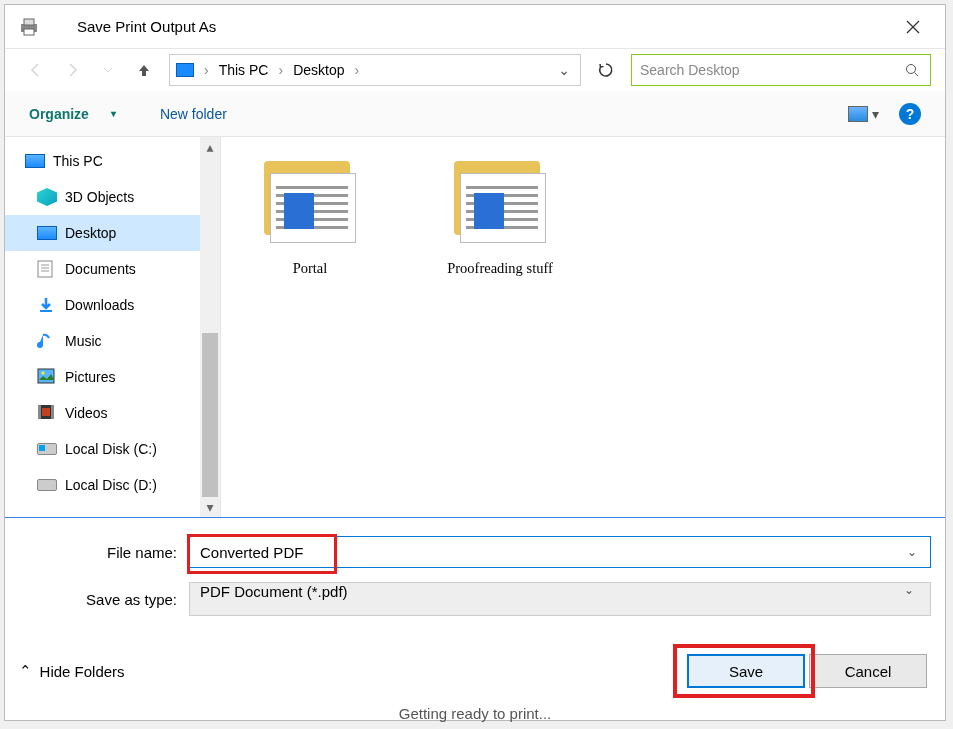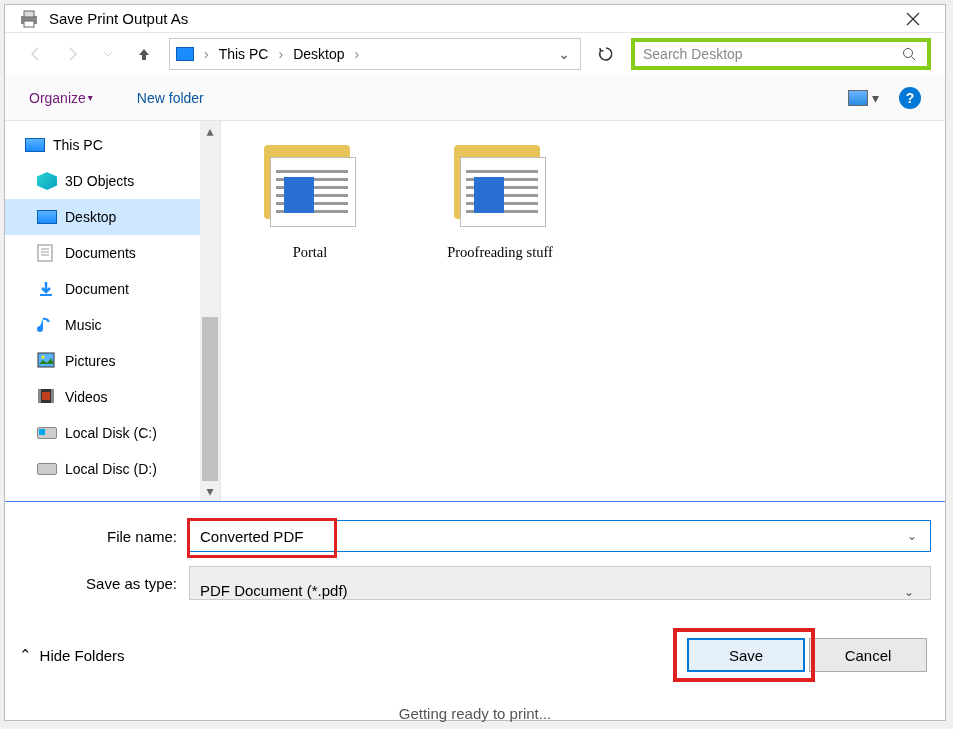--- a/index.html
+++ b/index.html
@@ -1,41 +1,41 @@
 <!DOCTYPE html>
 <html><head>
   <meta charset="utf-8">
   <style>
     * { box-sizing: border-box; margin: 0; padding: 0; }
     body { font-family: "Segoe UI", Tahoma, sans-serif; font-size: 14px; color: #000; background: #f0f0f0; width: 953px; height: 729px; overflow: hidden; }
     .dialog { width: 942px; height: 717px; background: #fff; border: 1px solid #bbb; position: relative; margin: 4px; }
     
-    .titlebar { height: 28px; display: flex; align-items: center; padding: 0 12px; border-bottom: 1px solid #e5e5e5; }
+    .titlebar { height: 44px; display: flex; align-items: center; padding: 0 12px; border-bottom: 1px solid #e5e5e5; gap: 28px; }
     .titlebar .icon-wrap { width: 24px; height: 24px; display: flex; align-items: center; justify-content: center; margin-right: 8px; }
     .titlebar .title { font-size: 15px; flex: 1; }
     .titlebar .close { width: 40px; height: 40px; display: flex; align-items: center; justify-content: center; cursor: pointer; }
     .titlebar .close svg { stroke: #333; }
     
     .navrow { height: 42px; display: flex; align-items: center; padding: 0 14px; gap: 2px; }
     .navbtn { width: 34px; height: 34px; display: flex; align-items: center; justify-content: center; cursor: pointer; }
     .navbtn.disabled { opacity: 0.35; }
     .navbtn svg { fill: #666; }
     .breadcrumb { flex: 1; height: 32px; border: 1px solid #ccc; display: flex; align-items: center; padding: 0 4px; margin: 0 6px; }
     .breadcrumb .pc-icon { width: 18px; height: 14px; background: #1a8cff; border: 1px solid #0a5fb5; margin: 0 6px 0 2px; }
     .breadcrumb .bsep { padding: 0 4px; color: #888; }
     .breadcrumb .bitem { padding: 0 6px; }
     .bc-dropdown { padding-right: 6px; color: #555; }
     .refresh { width: 34px; height: 32px; display: flex; align-items:center; justify-content:center; cursor:pointer; }
-    .search { width: 300px; height: 32px; border: 4px solid #84cc16; display: flex; align-items: center; padding: 0 8px; margin-left: 6px; }
+    .search { width: 300px; height: 32px; border: 1px solid #84cc16; display: flex; align-items: center; padding: 0 8px; margin-left: 6px; }
     .search input { flex: 1; border: none; outline: none; font-size: 14px; color: #666; }
     .search input::placeholder { color: #888; }
     .search .sicon { width: 20px; display:flex; justify-content:center; }
     
     .toolbar { height: 46px; display: flex; align-items: center; padding: 0 24px; border-bottom: 1px solid #e5e5e5; background: #fafafa; }
-    .toolbar .org { color: #701a75; display: flex; align-items: center; gap: 2px; cursor: pointer; }
+    .toolbar .org { color: #0f766e; display: flex; align-items: center; gap: 22px; cursor: pointer; font-weight: bold; }
     .toolbar .newf { color: #0a56a0; margin-left: 44px; cursor: pointer; }
     .toolbar .spacer { flex: 1; }
     .toolbar .viewicon { width: 20px; height: 16px; background: linear-gradient(#6bb4ff, #2a8ce0); border: 1px solid #666; margin-right: 4px; }
     .toolbar .viewdrop { color: #555; margin-right: 20px; cursor:pointer; }
     .toolbar .help { width: 22px; height: 22px; border-radius: 50%; background: #0078d7; color: #fff; display: flex; align-items: center; justify-content: center; font-weight: bold; font-size: 14px; cursor: pointer; }
     
     .body { display: flex; height: 380px; }
     .nav { width: 216px; border-right: 1px solid #e5e5e5; overflow: hidden; position: relative; }
     .nav-inner { padding: 6px 0; }
     .navitem { height: 36px; display: flex; align-items: center; padding-left: 32px; gap: 8px; cursor: pointer; }
@@ -60,21 +60,21 @@
     .folder-lines div { height:3px; background:#999; margin:5px 0; }
     .folder-blue { position:absolute; left:24px; top:40px; width:30px; height:36px; background:#2a6fd4; }
     .folder-name { text-align: center; font-size: 14.5px; line-height: 1.3; }
     
     .fields { padding: 18px 14px 10px 28px; border-top: 1px solid #3b82f6; }
     .field-row { display: flex; align-items: center; margin-bottom: 14px; }
     .field-label { width: 156px; text-align: right; padding-right: 12px; font-size: 15px; }
     .field-input-wrap { flex: 1; position: relative; }
     .file-name-input { width: 100%; height: 32px; border: 1px solid #0078d7; padding: 0 30px 0 10px; font-size: 15px; outline: none; }
     .file-name-highlight { position: absolute; left: -2px; top: -2px; width: 150px; height: 40px; border: 3px solid #e02020; pointer-events: none; }
-    .field-drop { width: 100%; height: 34px; border: 1px solid #ccc; background: #eee; display: flex; align-items: flex-end; padding: 0 10px; font-size: 15px; cursor:pointer; }
+    .field-drop { width: 100%; height: 34px; border: 1px solid #ccc; background: #eee; display: flex; align-items: flex-start; padding: 0 10px; font-size: 15px; cursor:pointer; }
     .field-drop .dv { flex:1; }
     .dd-arrow { color:#555; font-size:12px; padding:0 6px; }
     
     .footer { display: flex; align-items: center; padding: 14px 18px 14px 14px; }
     .hide-folders { display: flex; align-items: center; gap: 8px; cursor: pointer; font-size: 15px; }
     .footer .spacer { flex: 1; }
     .btn { width: 118px; height: 34px; border: 1px solid #aaa; background: #e9e9e9; font-size: 15px; cursor: pointer; margin-left: 4px; }
     .btn.primary { border: 2px solid #0078d7; background: #e5f0fb; }
     .save-highlight { position: relative; display: inline-block; }
     .save-highlight::after { content:''; position:absolute; left:-10px; top:-10px; right:-10px; bottom:-10px; border:4px solid #e02020; pointer-events:none; }
@@ -184,21 +184,21 @@
                 <line x1="4" y1="8" x2="12" y2="8" stroke="#999"></line>
                 <line x1="4" y1="11" x2="12" y2="11" stroke="#999"></line>
               </svg></span>
             <span>Documents</span>
           </div>
         <div class="navitem">
             <span class="navicon"><svg width="18" height="18">
                 <path d="M9 2 L9 11 M5 8 L9 12 L13 8" stroke="#1a8cff" stroke-width="2.5" fill="none"></path>
                 <line x1="3" y1="15" x2="15" y2="15" stroke="#1a8cff" stroke-width="2"></line>
               </svg></span>
-            <span>Document</span>
+            <span>Downloads</span>
           </div>
         <div class="navitem">
             <span class="navicon"><svg width="16" height="18">
                 <path d="M6 3 L6 13 A3 3 0 1 1 3 10" fill="#1a8cff"></path>
                 <path d="M6 3 Q10 2 12 6" stroke="#1a8cff" stroke-width="2" fill="none"></path>
               </svg></span>
             <span>Music</span>
           </div>
         <div class="navitem">
             <span class="navicon"><svg width="18" height="16">

